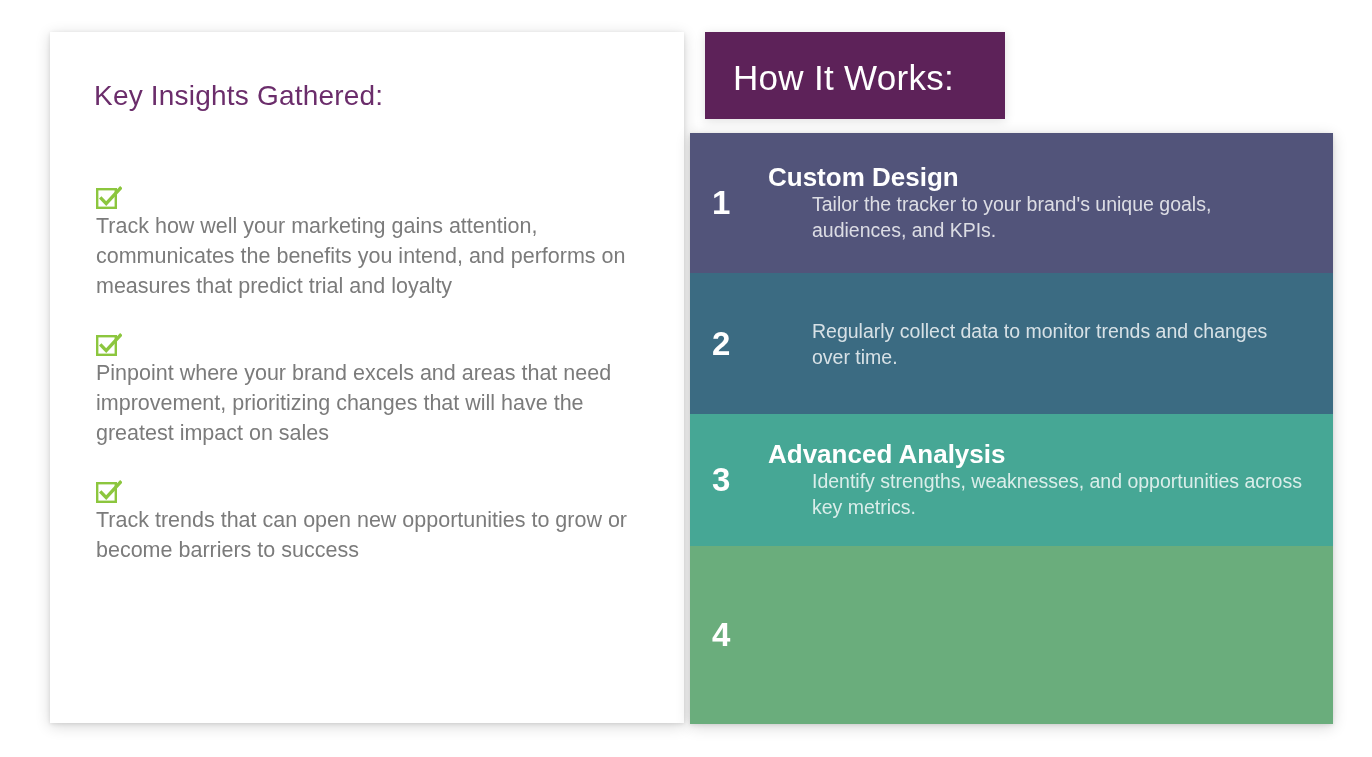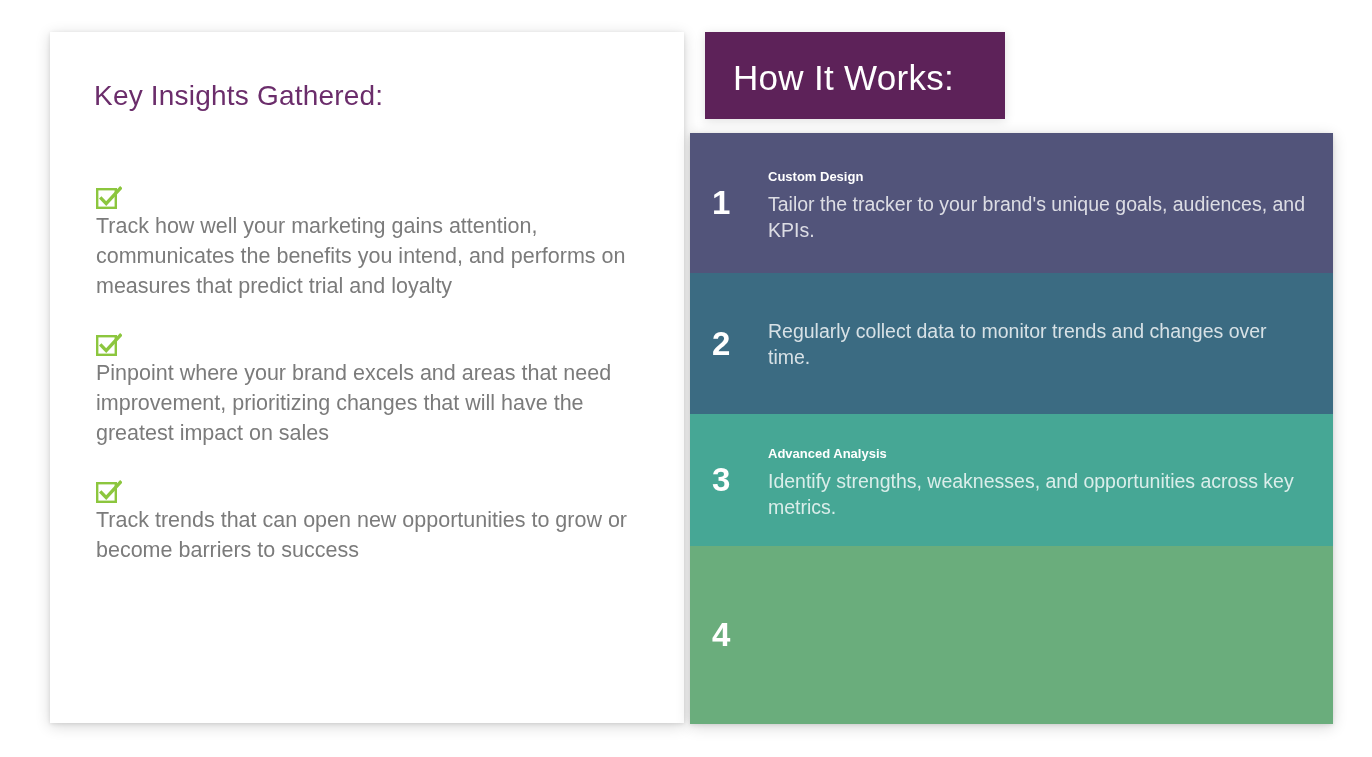--- a/index.html
+++ b/index.html
@@ -120,32 +120,33 @@
     font-weight: 700;
     color: #ffffff;
     text-align: left;
   }
 
   .step-body {
     flex: 1 1 auto;
   }
 
   .step-title {
-    font-size: 13px;
+    font-size: 26px;
     font-weight: 700;
     color: #ffffff;
     line-height: 26px;
     margin-bottom: 1px;
   }
 
   .step-desc {
     font-size: 19.5px;
     font-weight: 400;
     line-height: 26px;
     color: rgba(255,255,255,0.80);
+    margin-left: 44px;
   }
 </style>
 </head>
 <body>
 
 <div id="insights-card">
   <div id="insights-title">Key Insights Gathered:</div>
   <div id="insights-list">
       <div class="insight-item">
         <span class="check-icon">

